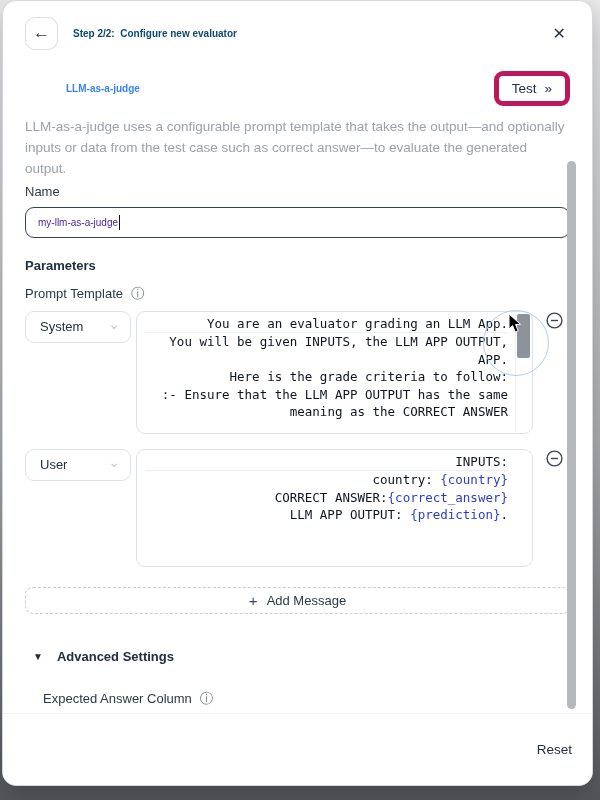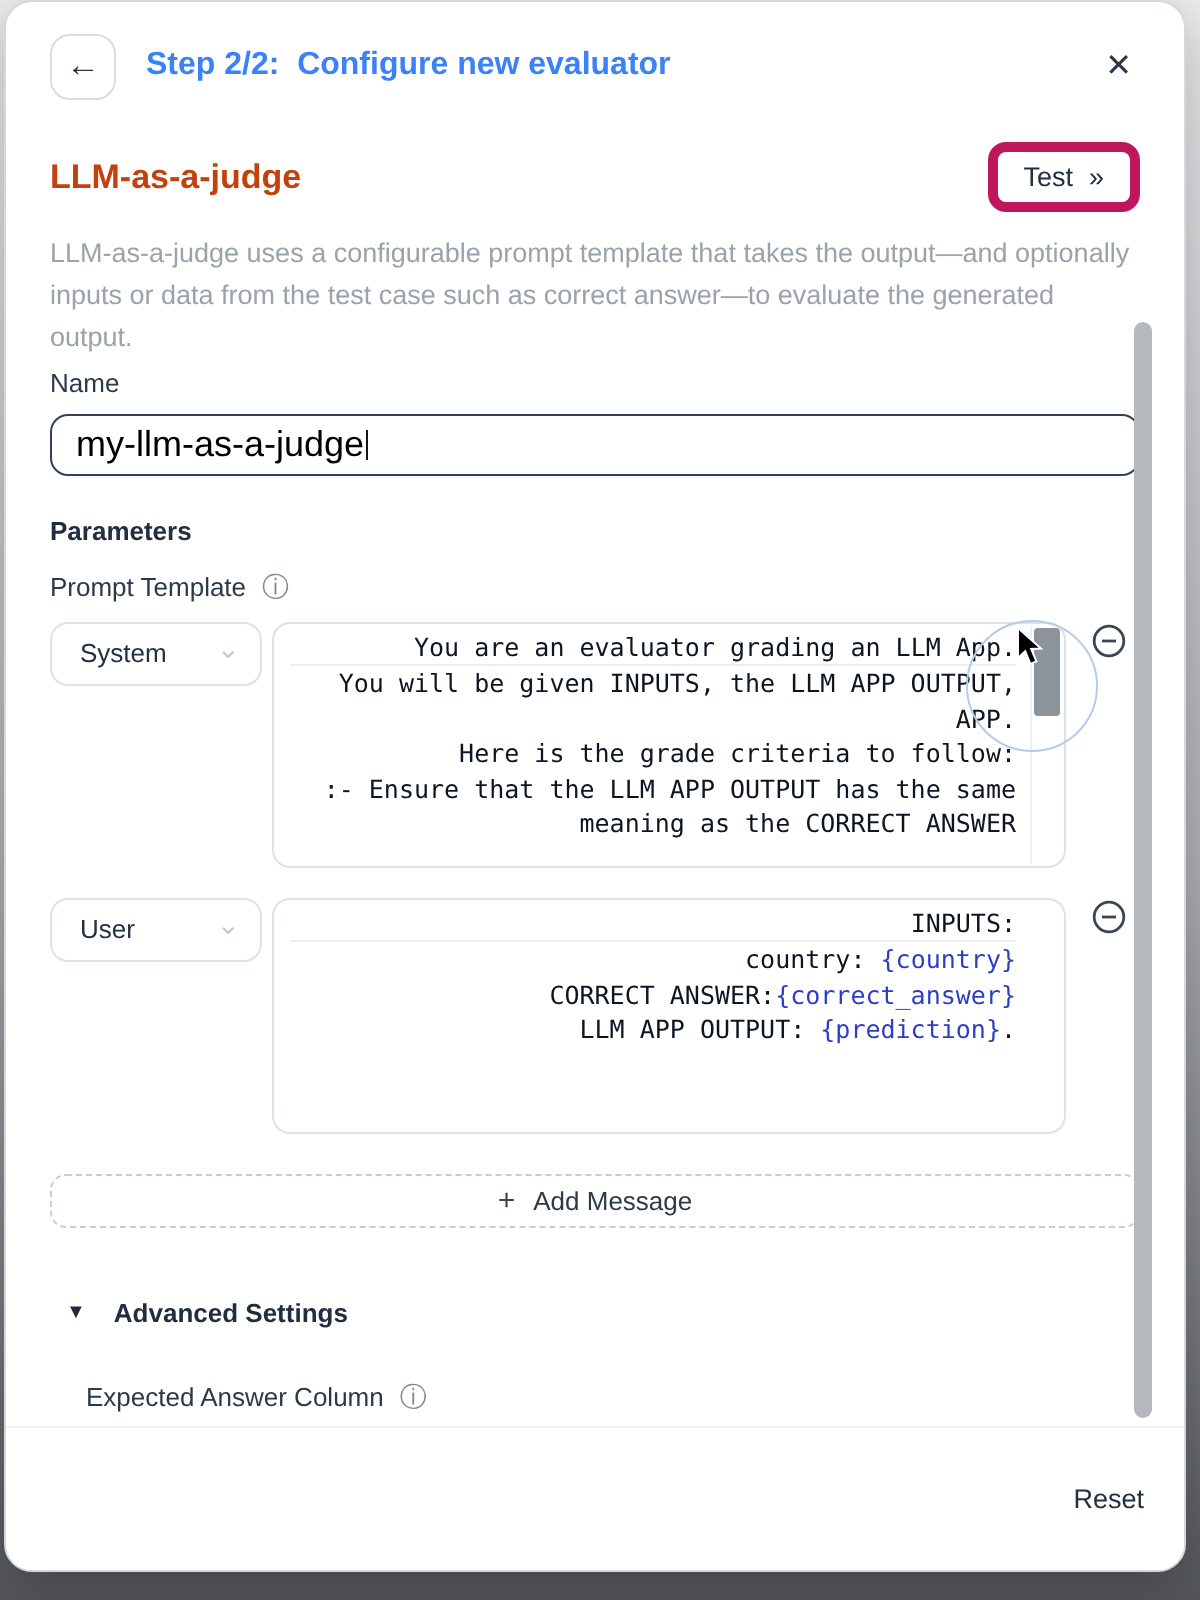--- a/index.html
+++ b/index.html
@@ -16,39 +16,39 @@
   }
   .content { padding:0 22px; }
 
   
   .hdr { margin-top:15px; display:flex; align-items:center; height:34px; }
   .back-btn {
     width:33px; height:33px; border:1px solid #d8dde2; border-radius:10px;
     background:#fff; display:flex; align-items:center; justify-content:center;
     font-size:17px; color:#2a3748; cursor:pointer;
   }
-  .hdr-title { margin-left:15px; font-size:16px; font-weight:bold; color:#3b82f6; white-space:pre; }
+  .hdr-title { margin-left:15px; font-size:10px; font-weight:bold; color:#0c4a6e; white-space:pre; }
   .close-x { margin-left:auto; font-size:16px; color:#2a3748; cursor:pointer; padding:2px 4px; }
 
   
   .eval-row { margin-top:21px; display:flex; align-items:center; }
-  .eval-title { font-size:17px; font-weight:bold; color:#c2410c; }
+  .eval-title { font-size:10px; font-weight:bold; color:#3b82f6;margin-left:41px; }
   .test-btn {
     margin-left:auto; border:5px solid #be185d; border-radius:9px; background:#fff;
     padding:5px 13px; font-size:13.5px; color:#223042; display:flex; gap:8px;
     align-items:center; cursor:pointer;
   }
   .desc { margin-top:11px; font-size:13.5px; line-height:1.55; color:#9aa2ac; }
 
   
   .lbl { font-size:13px; color:#2c3949; }
   .name-lbl { margin-top:4px; }
   .name-input {
     margin-top:8px; height:31px; border:1.5px solid #33425a; border-radius:9px;
-    display:flex; align-items:center; padding:0 12px; font-size:18px; color:#000000;
+    display:flex; align-items:center; padding:0 12px; font-size:10px; color:#4c1d95;
     background:#fff;
   }
   .caret { display:inline-block; width:1px; height:15px; background:#10161f; margin-left:1px; }
 
   .params-lbl { margin-top:20px; font-size:13px; font-weight:bold; color:#202e3f; }
   .pt-row { margin-top:13px; display:flex; align-items:center; gap:8px; }
   .info-ic { color:#7d8794; font-size:13.5px; line-height:1; }
 
   
   .msg-row { display:flex; align-items:flex-start;text-align:right; }

